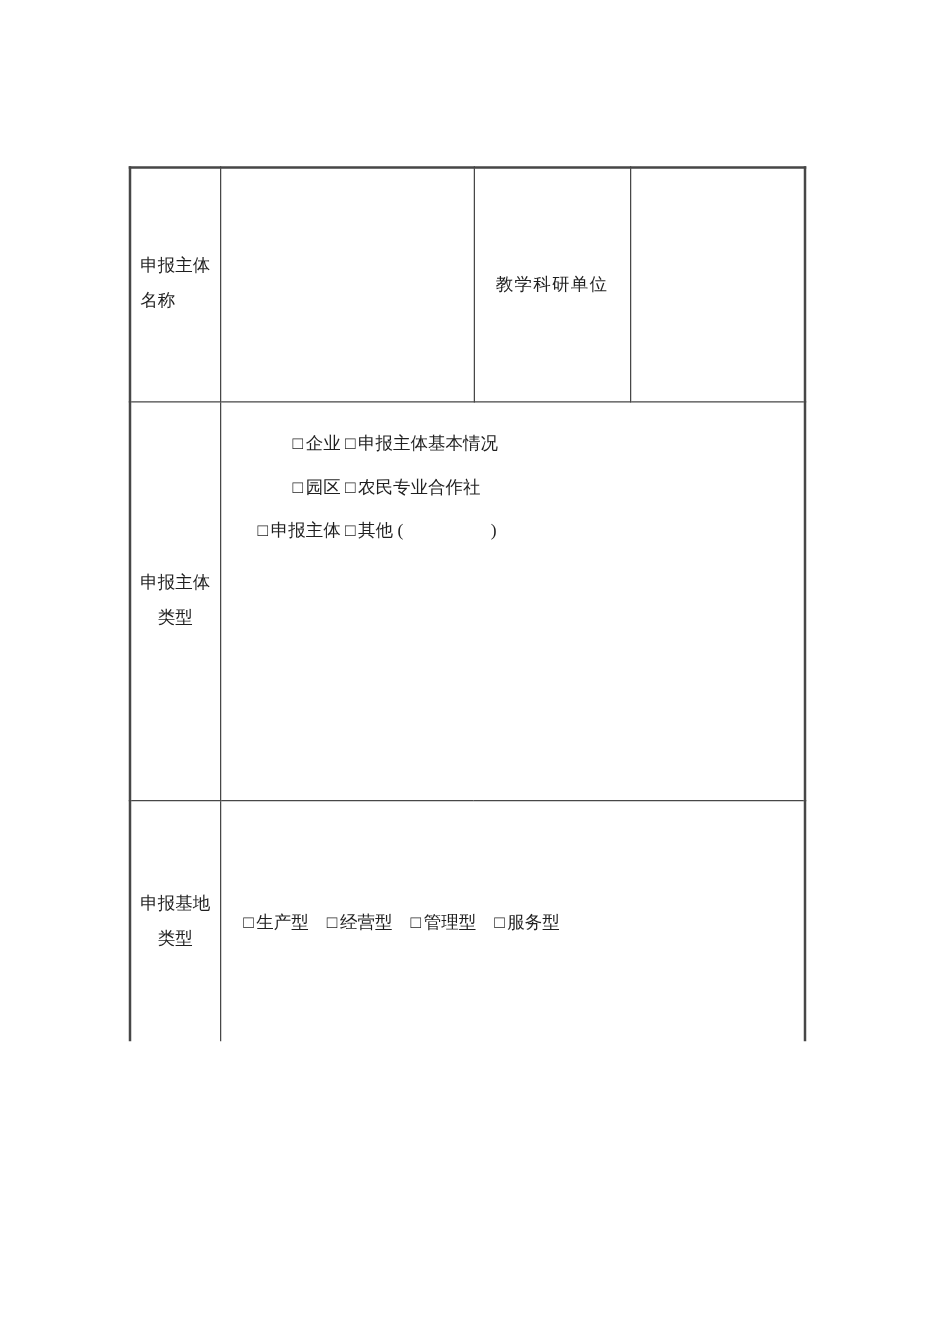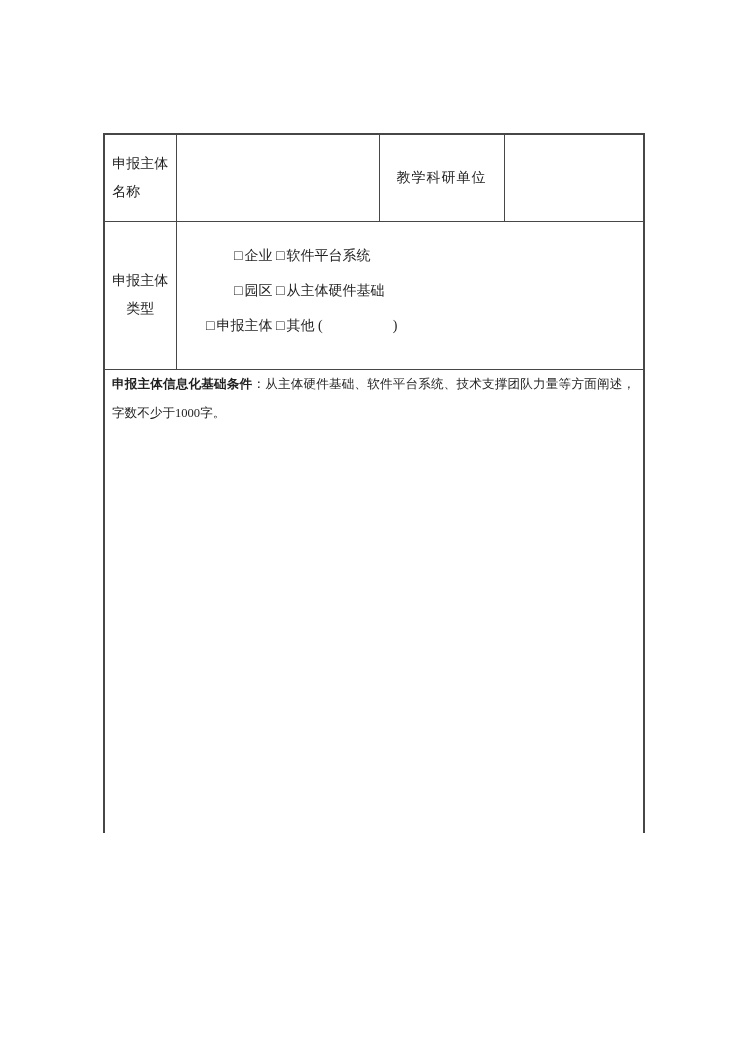--- a/index.html
+++ b/index.html
@@ -111,36 +111,41 @@
       </td>
     </tr>
 
     <tr style="height:148px">
       <td class="label-cell">
         <span><span>申报主体</span><br><span>类型</span></span>
       </td>
       <td class="type-cell" colspan="3">
         <div class="opt-row">
           <span class="opt opt-col-a"><span class="cb">□</span><span>企业</span></span>
-          <span class="opt"><span class="cb">□</span><span>软件平台系统</span></span>
+          <span class="opt"><span class="cb">□</span><span>申报主体基本情况</span></span>
         </div>
         <div class="opt-row">
           <span class="opt opt-col-a"><span class="cb">□</span><span>园区</span></span>
-          <span class="opt"><span class="cb">□</span><span>从主体硬件基础</span></span>
+          <span class="opt"><span class="cb">□</span><span>农民专业合作社</span></span>
         </div>
         <div class="opt-row">
           <span class="opt opt-col-a"><span class="cb">□</span><span>申报主体</span></span>
           <span class="opt"><span class="cb">□</span><span>其他 (　　　　　)</span></span>
         </div>
       </td>
     </tr>
 
+    <tr style="height:91px">
+      <td class="label-cell">
+        <span><span>申报基地</span><br><span>类型</span></span>
+      </td>
+      <td class="base-cell" colspan="3">
+        <span class="opt"><span class="cb">□</span><span>生产型</span></span>
+        <span class="opt"><span class="cb">□</span><span>经营型</span></span>
+        <span class="opt"><span class="cb">□</span><span>管理型</span></span>
+        <span class="opt"><span class="cb">□</span><span>服务型</span></span>
+      </td>
+    </tr>
 
 
-    <tr>
-      <td class="section-cell" colspan="4">
-        <div class="section-line1"><span class="bold">申报主体信息化基础条件</span><span>：从主体硬件基础、软件平台系统、技术支撑团队力量等方面阐述，</span></div>
-        <div class="section-line2">字数不少于1000字。</div>
-      </td>
-    </tr>
   </tbody>
     </table>
 </div>
 
 </body></html>

